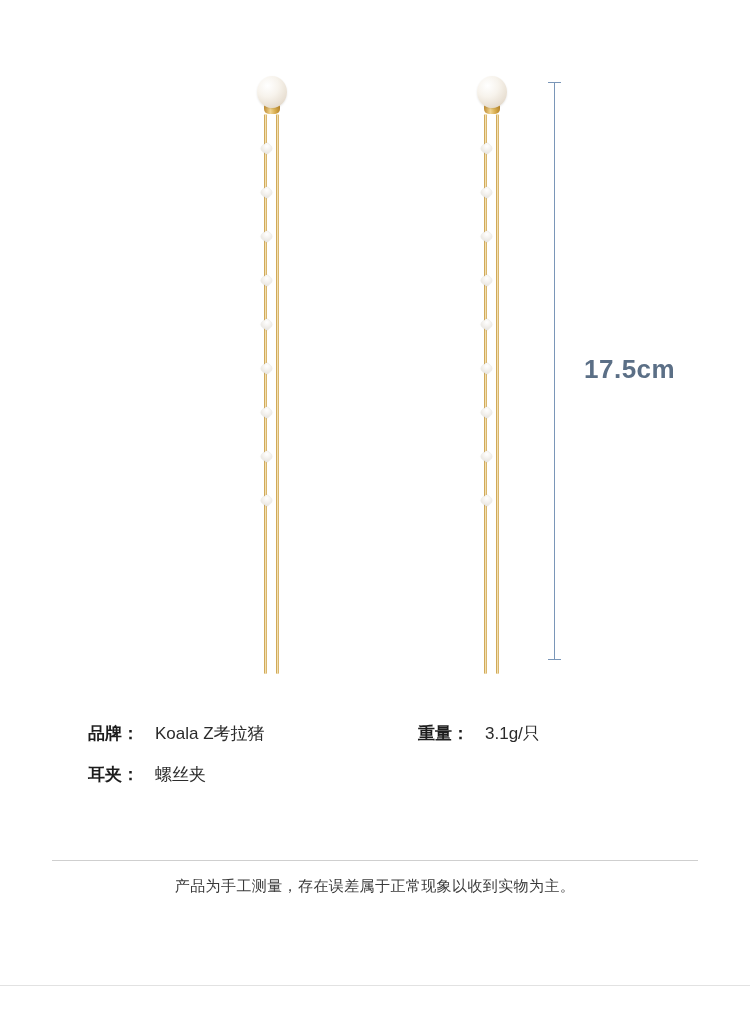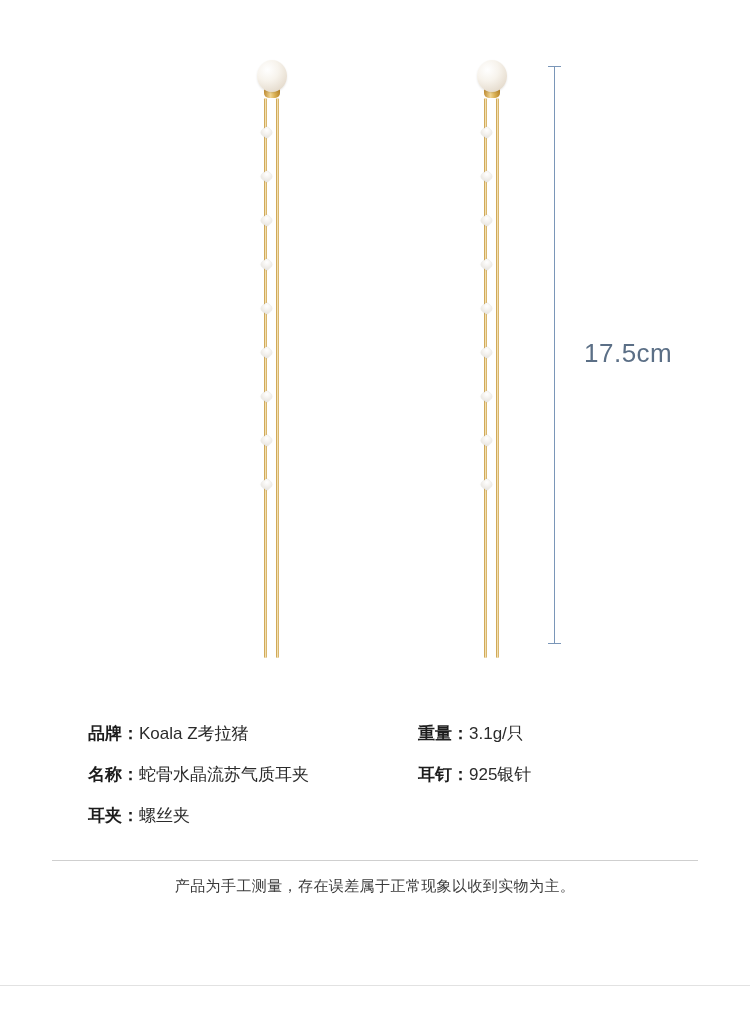--- a/index.html
+++ b/index.html
@@ -20,23 +20,24 @@
     position: relative;
     width: 750px;
     height: 1025px;
     background: #ffffff;
   }
 
   
   #product-area {
     position: absolute;
     left: 0;
-    top: 0;
+    top: 16px;
     width: 593px;
     height: 690px;
+    font-weight: bold;
   }
 
   .earring {
     position: absolute;
     top: 60px;
     width: 60px;
     height: 600px;
   }
   #earring-left { left: 242px; }
   #earring-right { left: 462px; }
@@ -137,20 +138,21 @@
     width: 580px;
   }
   .spec-row {
     display: flex;
     align-items: baseline;
     height: 41px;
   }
   .spec-cell {
     display: flex;
     align-items: baseline;
+    gap: 16px;
   }
   .spec-cell.left { width: 330px; }
   .spec-cell.right { width: 250px; align-items: center; }
   .spec-label {
     font-size: 17px;
     font-weight: bold;
     color: #1d1d1d;
     white-space: nowrap;
   }
   .spec-value {
@@ -245,30 +247,20 @@
       <div class="spec-cell left">
         <span class="spec-label">品牌：</span>
         <span class="spec-value">Koala Z考拉猪</span>
       </div>
       <div class="spec-cell right">
         <span class="spec-label">重量：</span>
         <span class="spec-value">3.1g/只</span>
       </div>
     </div>
 
-    <div class="spec-row">
-      <div class="spec-cell left">
-        <span class="spec-label">名称：</span>
-        <span class="spec-value">蛇骨水晶流苏气质耳夹</span>
-      </div>
-      <div class="spec-cell right">
-        <span class="spec-label">耳钉：</span>
-        <span class="spec-value">925银针</span>
-      </div>
-    </div>
 
     <div class="spec-row">
       <div class="spec-cell right">
         <span class="spec-label">耳夹：</span>
         <span class="spec-value">螺丝夹</span>
       </div>
     </div>
 
   </div>
 

